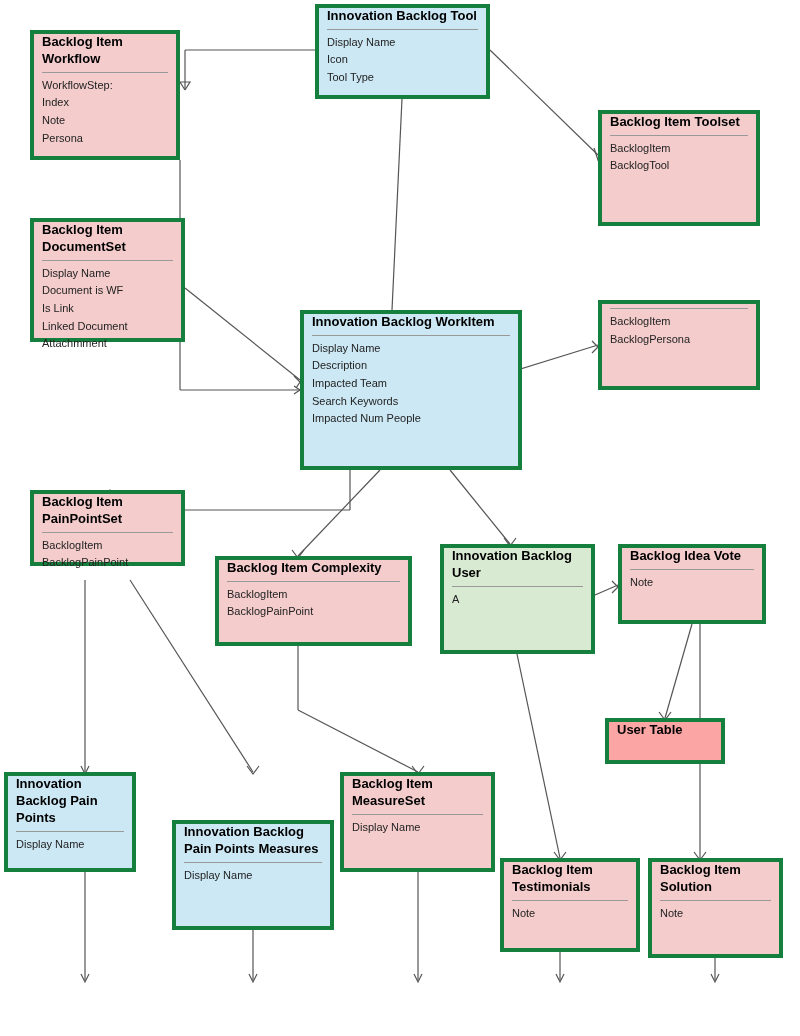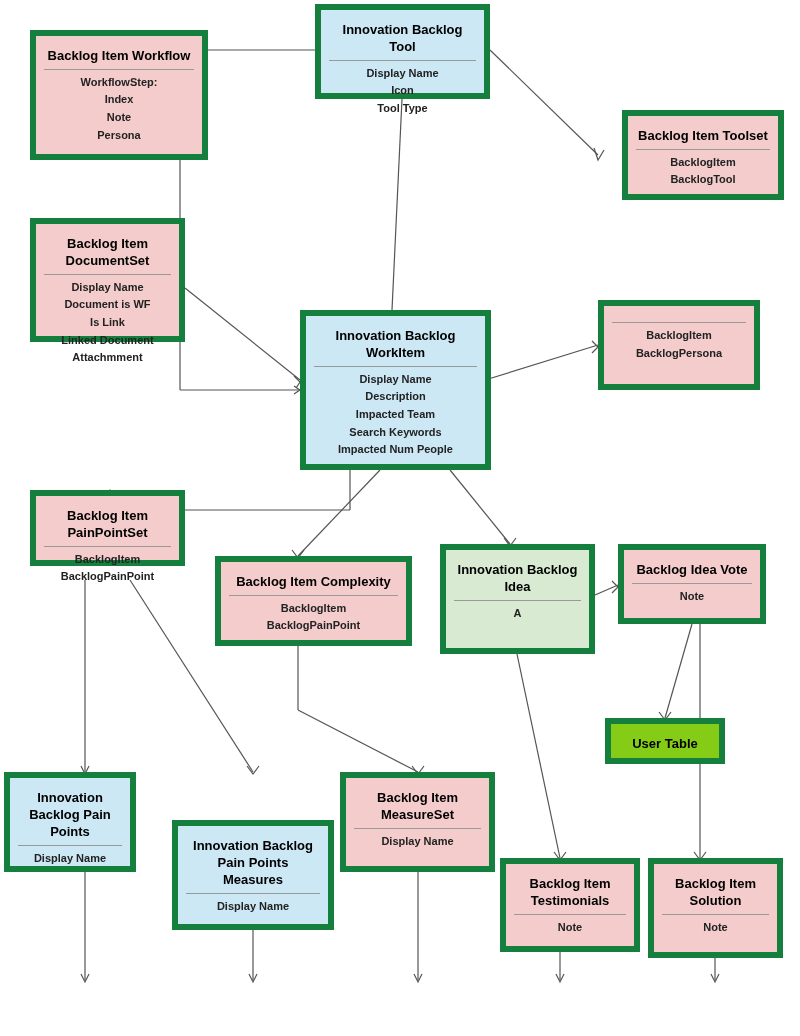--- a/index.html
+++ b/index.html
@@ -11,45 +11,43 @@
       overflow: hidden;
       position: relative;
     }
     .diagram {
       position: relative;
       width: 800px;
       height: 1036px;
     }
     .box {
       position: absolute;
-      border: 6px solid #15803d;
-      text-align: center;
-      padding: 12px 8px;
+      border: 4px solid #15803d;
+      padding: 0 8px;
     }
     .box-title {
       font-weight: bold;
       font-size: 13px;
       line-height: 1.3;
       margin-bottom: 4px;
     }
     .box-divider {
       border-top: 1px solid #999;
       margin: 4px 0;
     }
     .box-fields {
       font-size: 11px;
       line-height: 1.6;
       color: #222;
-      font-weight: bold;
     }
     
     .blue-header { background: #cce8f4; }
     .pink-header { background: #f4cccc; }
     .green-header { background: #d9ead3; }
-    .yellow-header { background: #84cc16; }
+    .yellow-header { background: #fca5a5; }
 
     svg.connectors {
       position: absolute;
       top: 0; left: 0;
       width: 800px;
       height: 1036px;
       pointer-events: none;
     }
     line, path, polyline {
       stroke: #555;
@@ -136,45 +134,45 @@
   </svg>
 
   <div class="box blue-header" style="left:315px;top:4px;width:175px;height:95px;">
     <div class="box-title">Innovation Backlog Tool</div>
     <div class="box-divider"></div>
     <div class="box-fields">
       Display Name<br>Icon<br>Tool Type
     </div>
   </div>
 
-  <div class="box pink-header" style="left:30px;top:30px;width:178px;height:130px;">
+  <div class="box pink-header" style="left:30px;top:30px;width:150px;height:130px;">
     <div class="box-title">Backlog Item Workflow</div>
     <div class="box-divider"></div>
     <div class="box-fields">
       WorkflowStep:<br>Index<br>Note<br>Persona
     </div>
   </div>
 
-  <div class="box pink-header" style="left:598px;top:110px;width:162px;height:90px;margin-left:24px;">
+  <div class="box pink-header" style="left:598px;top:110px;width:162px;height:116px;">
     <div class="box-title">Backlog Item Toolset</div>
     <div class="box-divider"></div>
     <div class="box-fields">
       BacklogItem<br>BacklogTool
     </div>
   </div>
 
   <div class="box pink-header" style="left:30px;top:218px;width:155px;height:124px;">
     <div class="box-title">Backlog Item DocumentSet</div>
     <div class="box-divider"></div>
     <div class="box-fields">
       Display Name<br>Document is WF<br>Is Link<br>Linked Document<br>Attachmment
     </div>
   </div>
 
-  <div class="box blue-header" style="left:300px;top:310px;width:191px;height:160px;">
+  <div class="box blue-header" style="left:300px;top:310px;width:222px;height:160px;">
     <div class="box-title">Innovation Backlog WorkItem</div>
     <div class="box-divider"></div>
     <div class="box-fields">
       Display Name<br>Description<br>Impacted Team<br>Search Keywords<br>Impacted Num People
     </div>
   </div>
 
   <div class="box pink-header" style="left:598px;top:300px;width:162px;height:90px;">
     <div class="box-divider"></div>
     <div class="box-fields">
@@ -192,21 +190,21 @@
 
   <div class="box pink-header" style="left:215px;top:556px;width:197px;height:90px;">
     <div class="box-title">Backlog Item Complexity</div>
     <div class="box-divider"></div>
     <div class="box-fields">
       BacklogItem<br>BacklogPainPoint
     </div>
   </div>
 
   <div class="box green-header" style="left:440px;top:544px;width:155px;height:110px;">
-    <div class="box-title">Innovation Backlog Idea</div>
+    <div class="box-title">Innovation Backlog User</div>
     <div class="box-divider"></div>
     <div class="box-fields">
       A
     </div>
   </div>
 
   <div class="box pink-header" style="left:618px;top:544px;width:148px;height:80px;">
     <div class="box-title">Backlog Idea Vote</div>
     <div class="box-divider"></div>
     <div class="box-fields">

